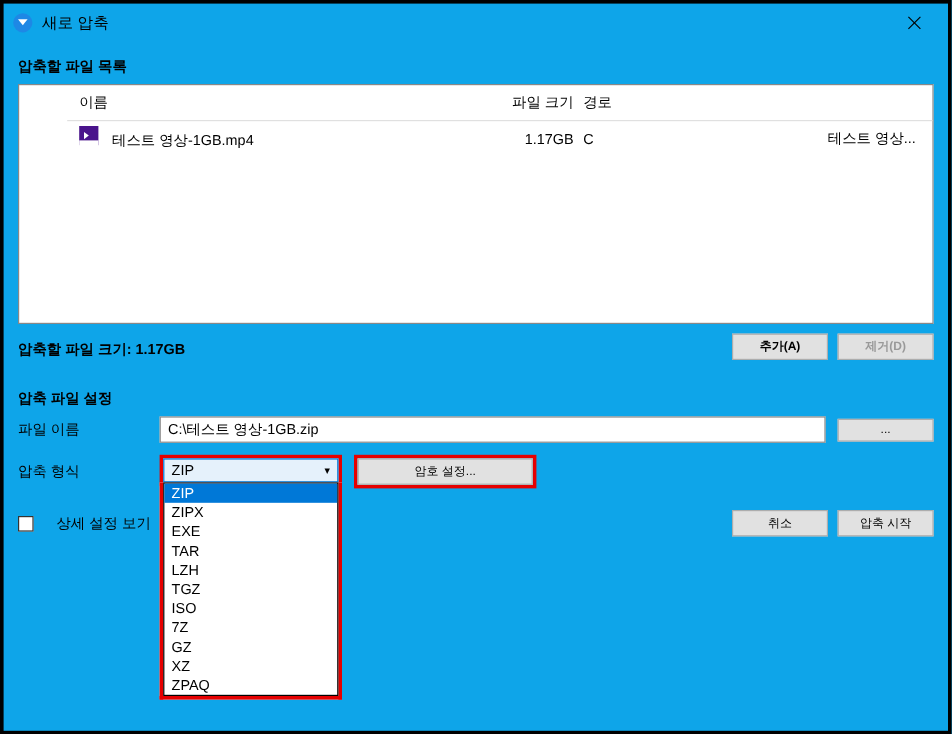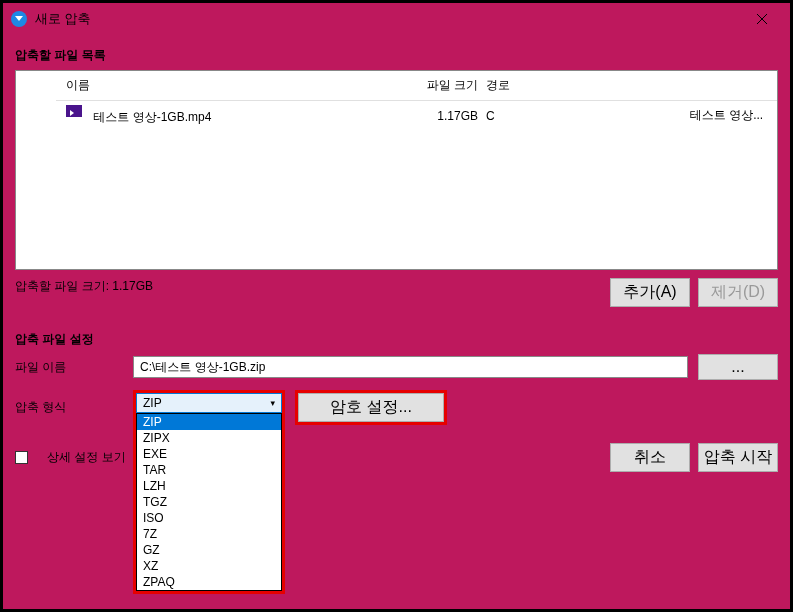--- a/index.html
+++ b/index.html
@@ -1,39 +1,39 @@
 <!DOCTYPE html>
 <html><head>
   <meta charset="utf-8">
   <style>
     * { box-sizing: border-box; margin: 0; padding: 0; font-family: "Malgun Gothic", "맑은 고딕", sans-serif; font-size: 12px; }
     body { background: #000; width: 793px; height: 612px; padding: 3px; }
-    .window { background: #be185d; width: 100%; height: 100%; display: flex; flex-direction: column; }
+    .window { background: #0ea5e9; width: 100%; height: 100%; display: flex; flex-direction: column; }
     .titlebar { display: flex; align-items: center; height: 32px; padding: 0 8px; border-bottom: 1px solid transparent; }
     .titlebar-icon { width: 16px; height: 16px; border-radius: 50%; background: #1e88e5; display: flex; align-items: center; justify-content: center; margin-right: 8px; }
     .titlebar-icon::before { content: ""; width: 0; height: 0; border-top: 5px solid #fff; border-left: 4px solid transparent; border-right: 4px solid transparent; }
     .titlebar-title { font-size: 13px; }
     .titlebar-close { margin-left: auto; width: 40px; height: 28px; display: flex; align-items: center; justify-content: center; cursor: pointer; font-size: 16px; color: #000; }
     .content { padding: 8px 12px; display: flex; flex-direction: column; position: relative; flex: 1; }
     .section-label { font-weight: bold; font-size: 12px; margin-bottom: 6px; margin-top: 4px; }
     .file-list-box { border: 1px solid #888; background: #fff; height: 200px; display: flex; flex-direction: column; padding-left: 40px; }
     .list-header { display: flex; border-bottom: 1px solid #e0e0e0; padding: 4px 6px; }
     .list-header span { padding: 2px 4px; }
     .col-name { flex: 0 0 340px; }
     .col-size { flex: 0 0 80px; text-align: right; padding-right: 8px; }
     .col-path { flex: 0 0 200px; padding-left: 8px; }
     .col-extra { flex: 1; text-align: center; padding-right: 8px; }
     .list-row { display: flex; padding: 2px 6px; align-items: center; }
     .list-row span { padding: 2px 4px; }
     .file-icon { width: 16px; height: 16px; background: #4a148c; display: inline-flex; align-items: center; justify-content: center; margin-right: 4px; position: relative; }
     .file-icon::before { content: ""; width: 0; height: 0; border-left: 4px solid #fff; border-top: 3px solid transparent; border-bottom: 3px solid transparent; position: absolute; left: 4px; }
     .file-icon::after { content: ""; position: absolute; bottom: -1px; left: 0; right: 0; height: 5px; background: #fff; font-size: 5px; line-height: 5px; text-align: center; color: #000; }
-    .below-list { display: flex; align-items: flex-start; padding: 8px 0; }
+    .below-list { display: flex; align-items: flex-end; padding: 8px 0; font-weight: bold; }
     .total-size { flex: 1; }
-    .btn { background: #e1e1e1; border: 1px solid #adadad; padding: 3px 0; min-width: 80px; text-align: center; cursor: pointer; margin-left: 8px; font-size: 16px; }
+    .btn { background: #e1e1e1; border: 1px solid #adadad; padding: 3px 0; min-width: 80px; text-align: center; cursor: pointer; margin-left: 8px; font-size: 10px; }
     .btn.disabled { color: #999; cursor: default; }
     .settings-section { margin-top: 12px; }
     .form-row { display: flex; align-items: center; margin-bottom: 10px; }
     .form-label { flex: 0 0 118px; }
     .text-input { flex: 1; border: 1px solid #888; padding: 3px 6px; background: #fff; height: 22px; }
     .browse-btn { min-width: 80px; margin-left: 10px; }
     .dropdown-wrap { position: relative; width: 152px; border: 3px solid #e60000; }
     .dropdown-selected { background: #e5f1fb; border: 1px solid #0078d7; padding: 2px 6px; display: flex; align-items: center; height: 20px; }
     .dropdown-selected-text { flex: 1; }
     .dropdown-arrow { font-size: 9px; color: #000; }

